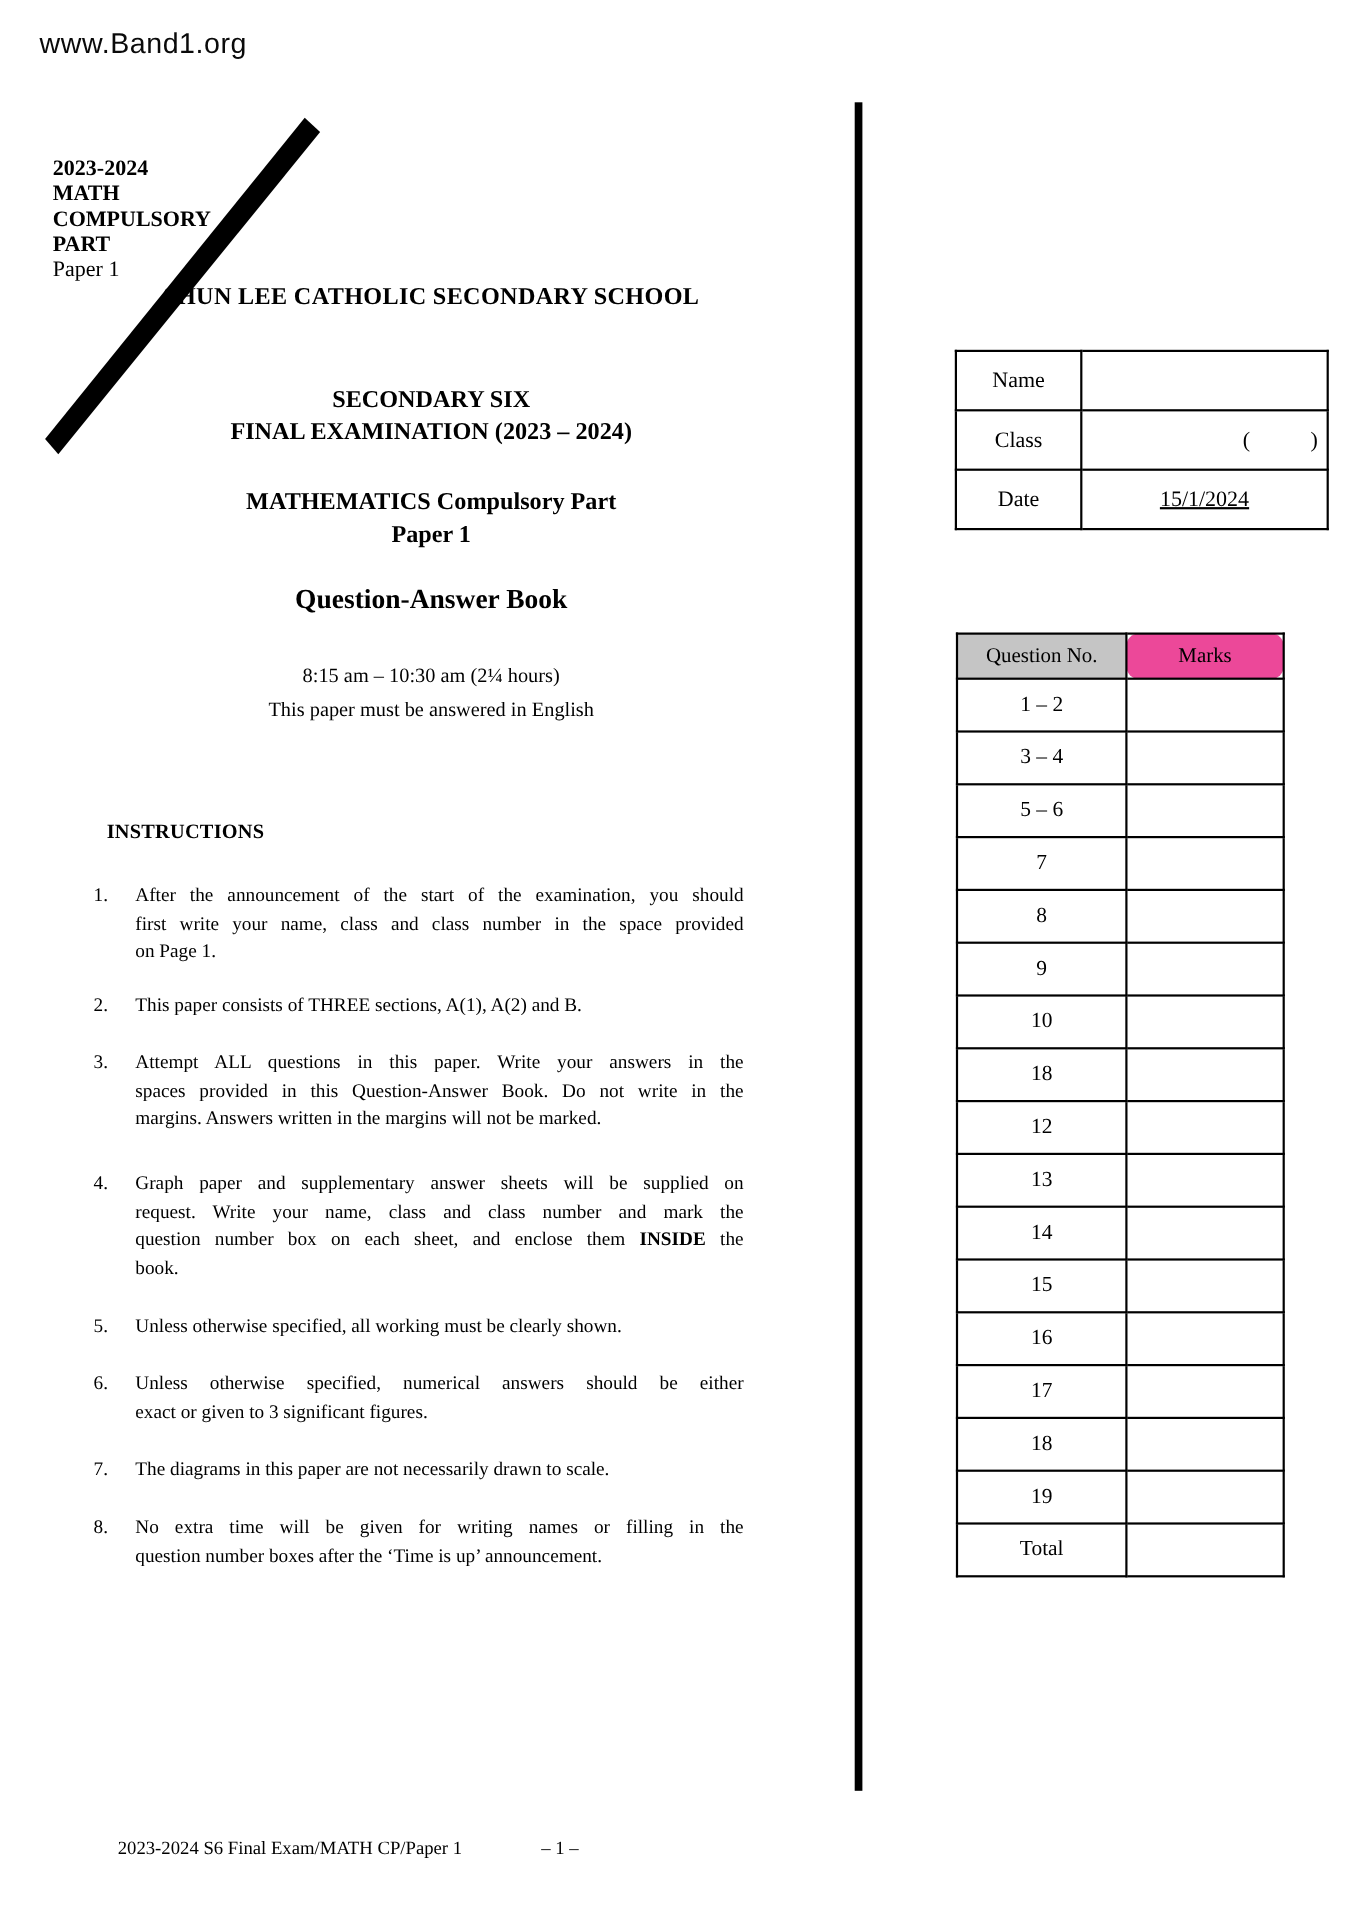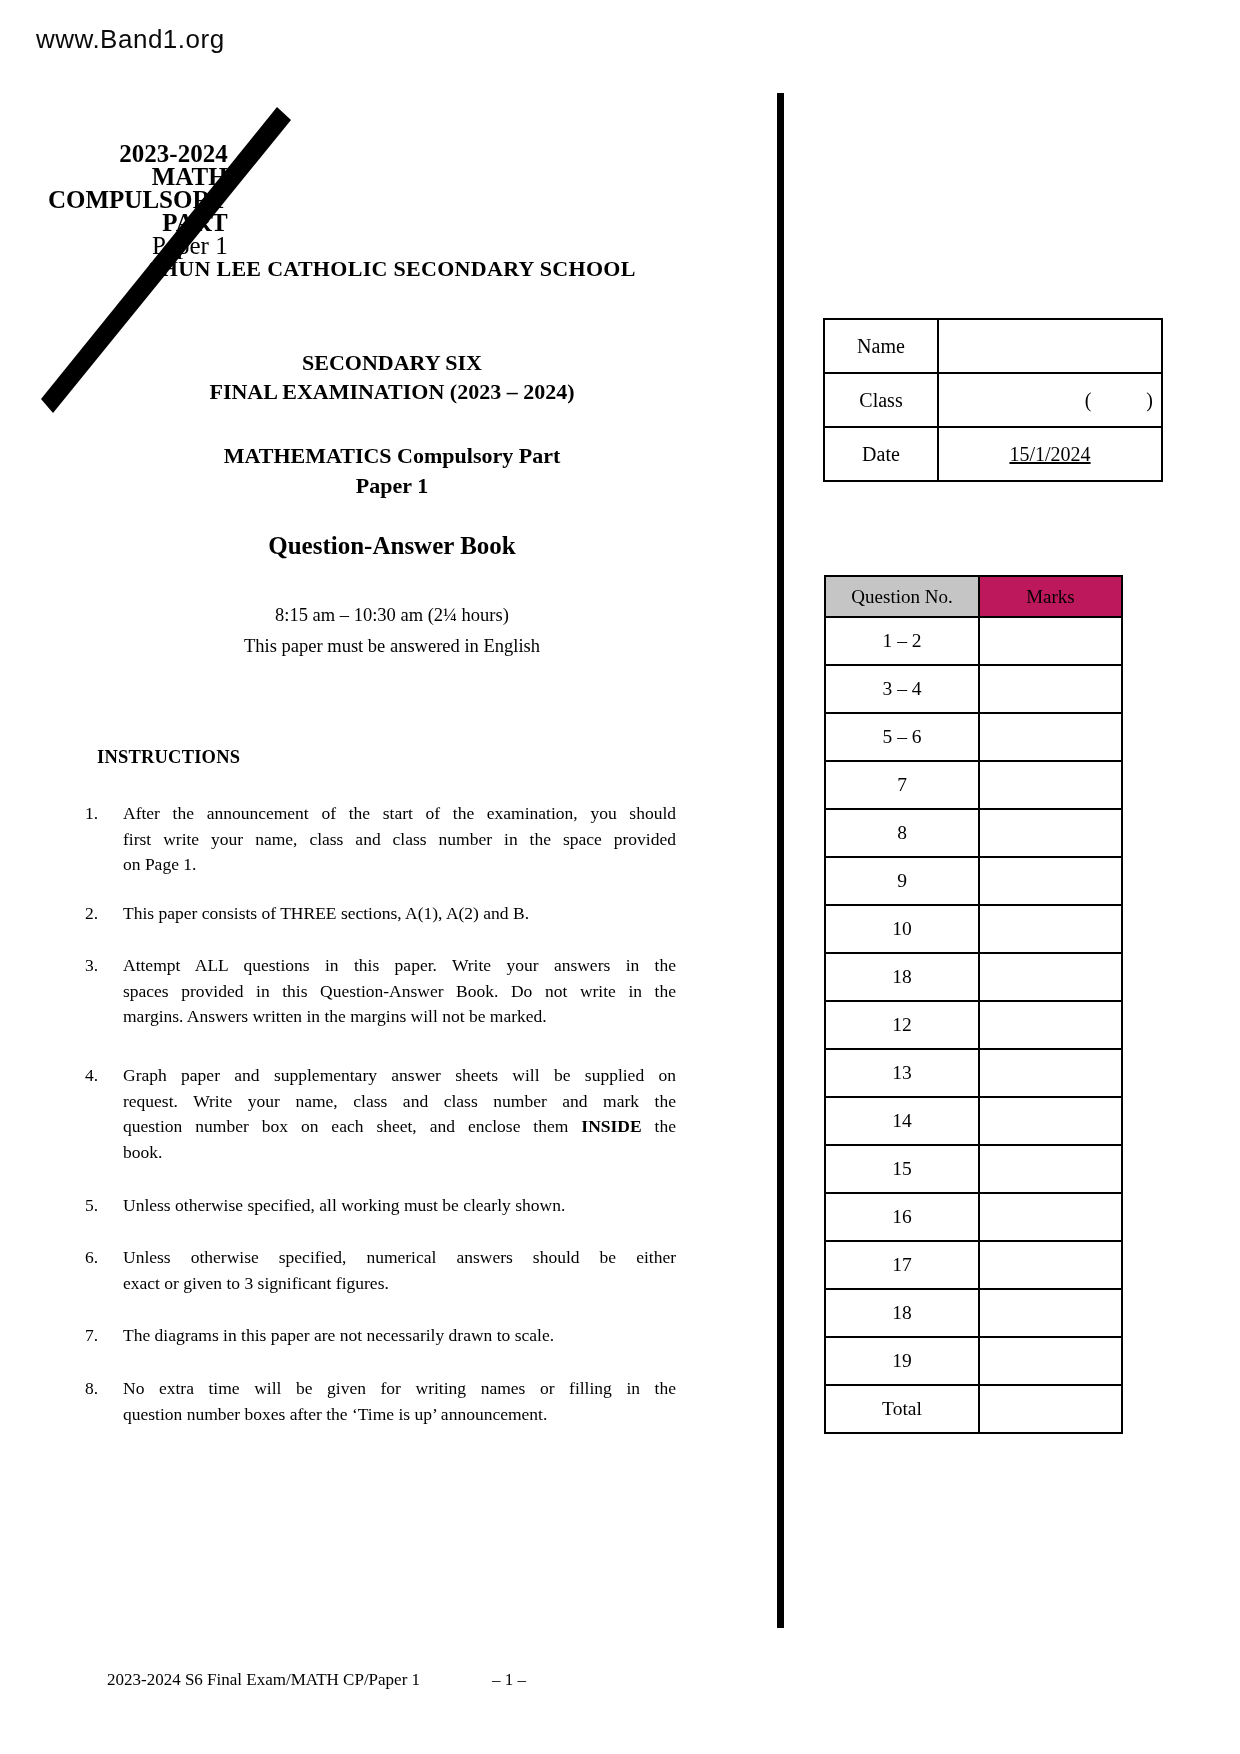--- a/index.html
+++ b/index.html
@@ -7,21 +7,21 @@
     position:relative;width:1240px;height:1754px;background:#ffffff;
     margin:0 auto;overflow:hidden;
     font-family:"Liberation Serif", serif;color:#000;
   }
   .abs{position:absolute;}
   .watermark{
     left:36px;top:24px;font-family:"Liberation Sans", sans-serif;
     font-size:26px;color:#0a0a0a;letter-spacing:0.5px;
   }
   .stripe-svg{left:0;top:0;}
-  .corner-block{left:48px;top:142px;font-size:25px;line-height:23px;font-weight:bold;text-align:right;}
+  .corner-block{left:48px;top:142px;font-size:20px;line-height:23px;font-weight:bold;}
   .corner-paper{font-weight:normal;}
   .center-col{left:82px;width:620px;text-align:center;}
   .school{top:256px;font-size:22px;font-weight:bold;letter-spacing:0.3px;}
   .exam-title{top:348px;font-size:22px;font-weight:bold;line-height:29px;}
   .subject{top:441px;font-size:22px;font-weight:bold;line-height:30px;}
   .qab{top:532px;font-size:25px;font-weight:bold;}
   .time-line{top:605px;font-size:18.5px;}
   .lang-line{top:636px;font-size:18.5px;}
   .ins-head{left:87px;top:747px;font-size:18.5px;font-weight:bold;letter-spacing:0.2px;margin-left:10px;}
   .ins-item{position:absolute;left:85px;width:591px;font-size:17.5px;line-height:25.5px;}
@@ -31,21 +31,21 @@
   .ins-item .jline.stretch{text-align-last:justify;}
   .ins-item:nth-of-type(1){top:801px;}
   .ins-item:nth-of-type(2){top:901px;}
   .ins-item:nth-of-type(3){top:953px;}
   .ins-item:nth-of-type(4){top:1063px;}
   .ins-item:nth-of-type(5){top:1193px;}
   .ins-item:nth-of-type(6){top:1245px;}
   .ins-item:nth-of-type(7){top:1323px;}
   .ins-item:nth-of-type(8){top:1376px;}
   .vbar{left:777px;top:93px;width:7px;height:1535px;background:#000;}
-  table{border-collapse:collapse;}
+  table{border-collapse:collapse;margin-left:45px;}
   td,th{border:2px solid #000;font-weight:normal;padding:0;}
   .cand-table{left:823px;top:318px;}
   .cand-table td{height:52px;font-size:20px;}
   .cand-label{width:112px;text-align:center;}
   .cand-value{width:206px;text-align:left;padding-left:8px;}
   .cand-table tr:nth-child(2) .cand-value{text-align:right;padding-right:8px;}
   .cand-table tr:nth-child(3) .cand-value{text-align:center;padding-left:0;text-decoration:underline;}
   .marks-table{left:824px;top:575px;}
   .marks-table th{height:39px;font-size:19px;text-align:center;}
   .marks-table td{height:46px;font-size:19.5px;text-align:center;}
@@ -168,21 +168,21 @@
           <td class="cand-label">Date</td>
           <td class="cand-value">15/1/2024</td>
         </tr>
       </tbody>
   </table>
 
   <table class="abs marks-table">
     <tbody id="marks-body">
         <tr>
           <th class="marks-q" style="background: rgb(197, 197, 197);">Question No.</th>
-          <th class="marks-m" style="background: #be185d;">Marks</th>
+          <th class="marks-m" style="background: #ec4899; border-radius: 11px;">Marks</th>
         </tr>
         <tr>
           <td class="marks-q">1 – 2</td>
           <td class="marks-m"></td>
         </tr>
         <tr>
           <td class="marks-q">3 – 4</td>
           <td class="marks-m"></td>
         </tr>
         <tr>

